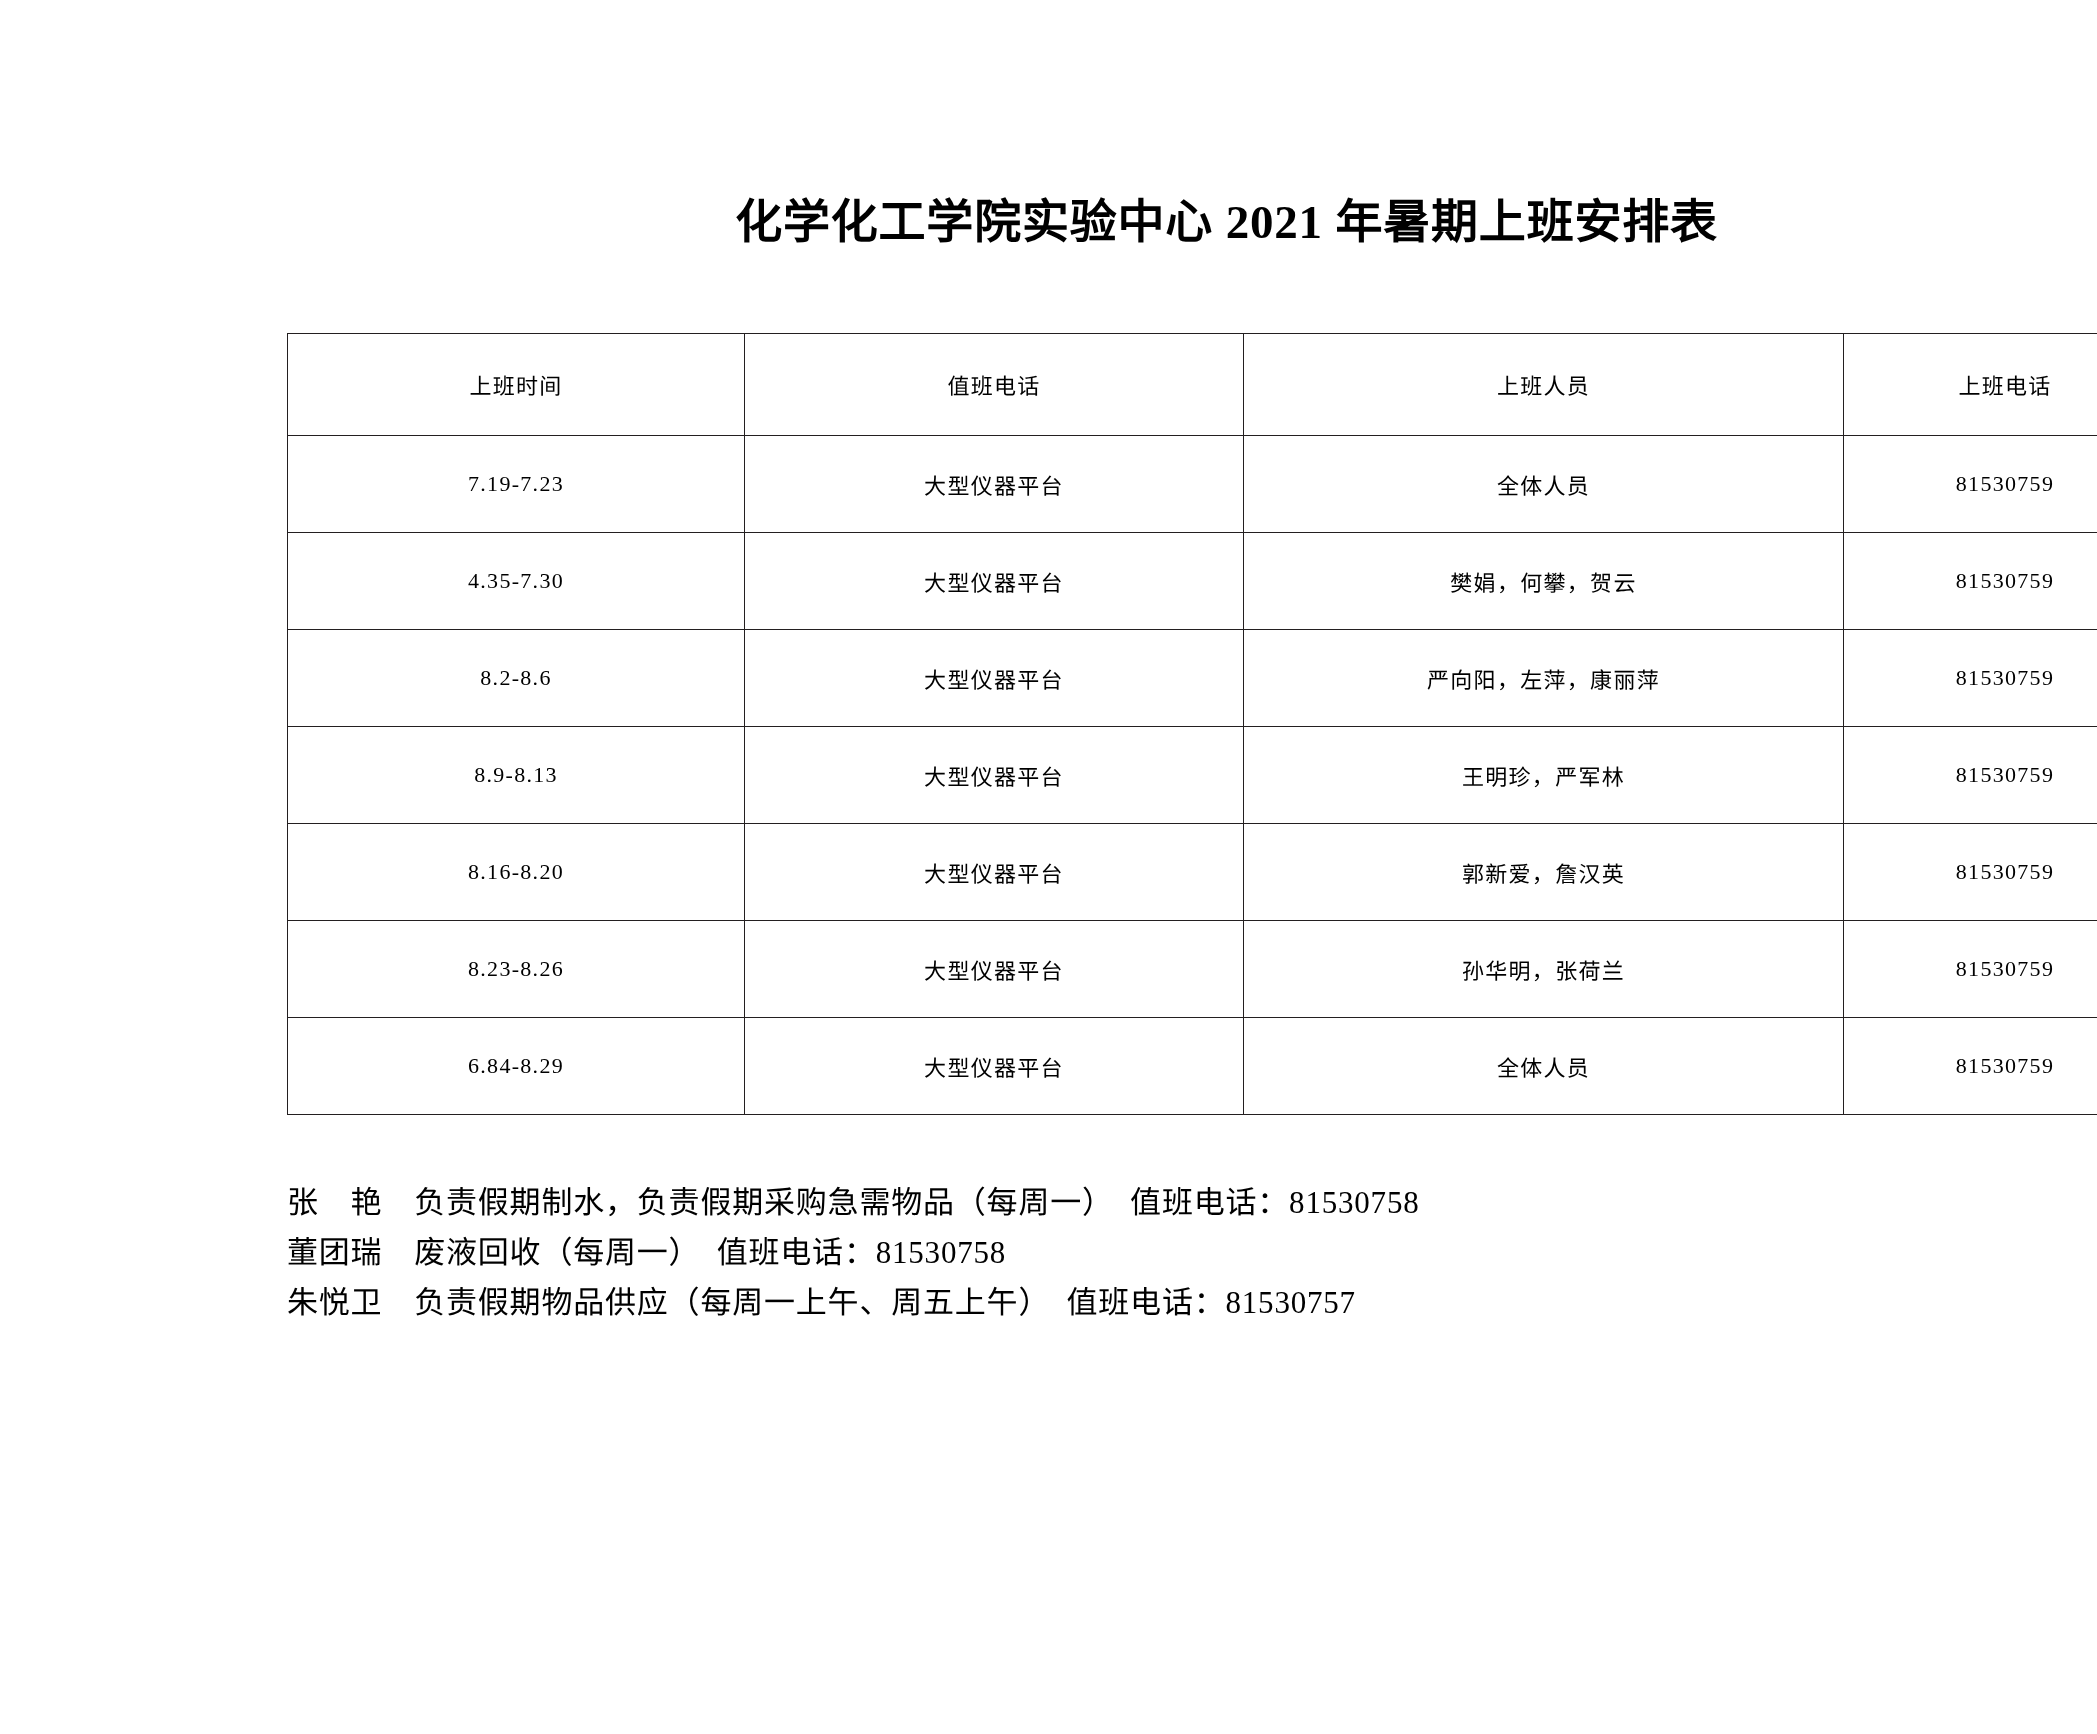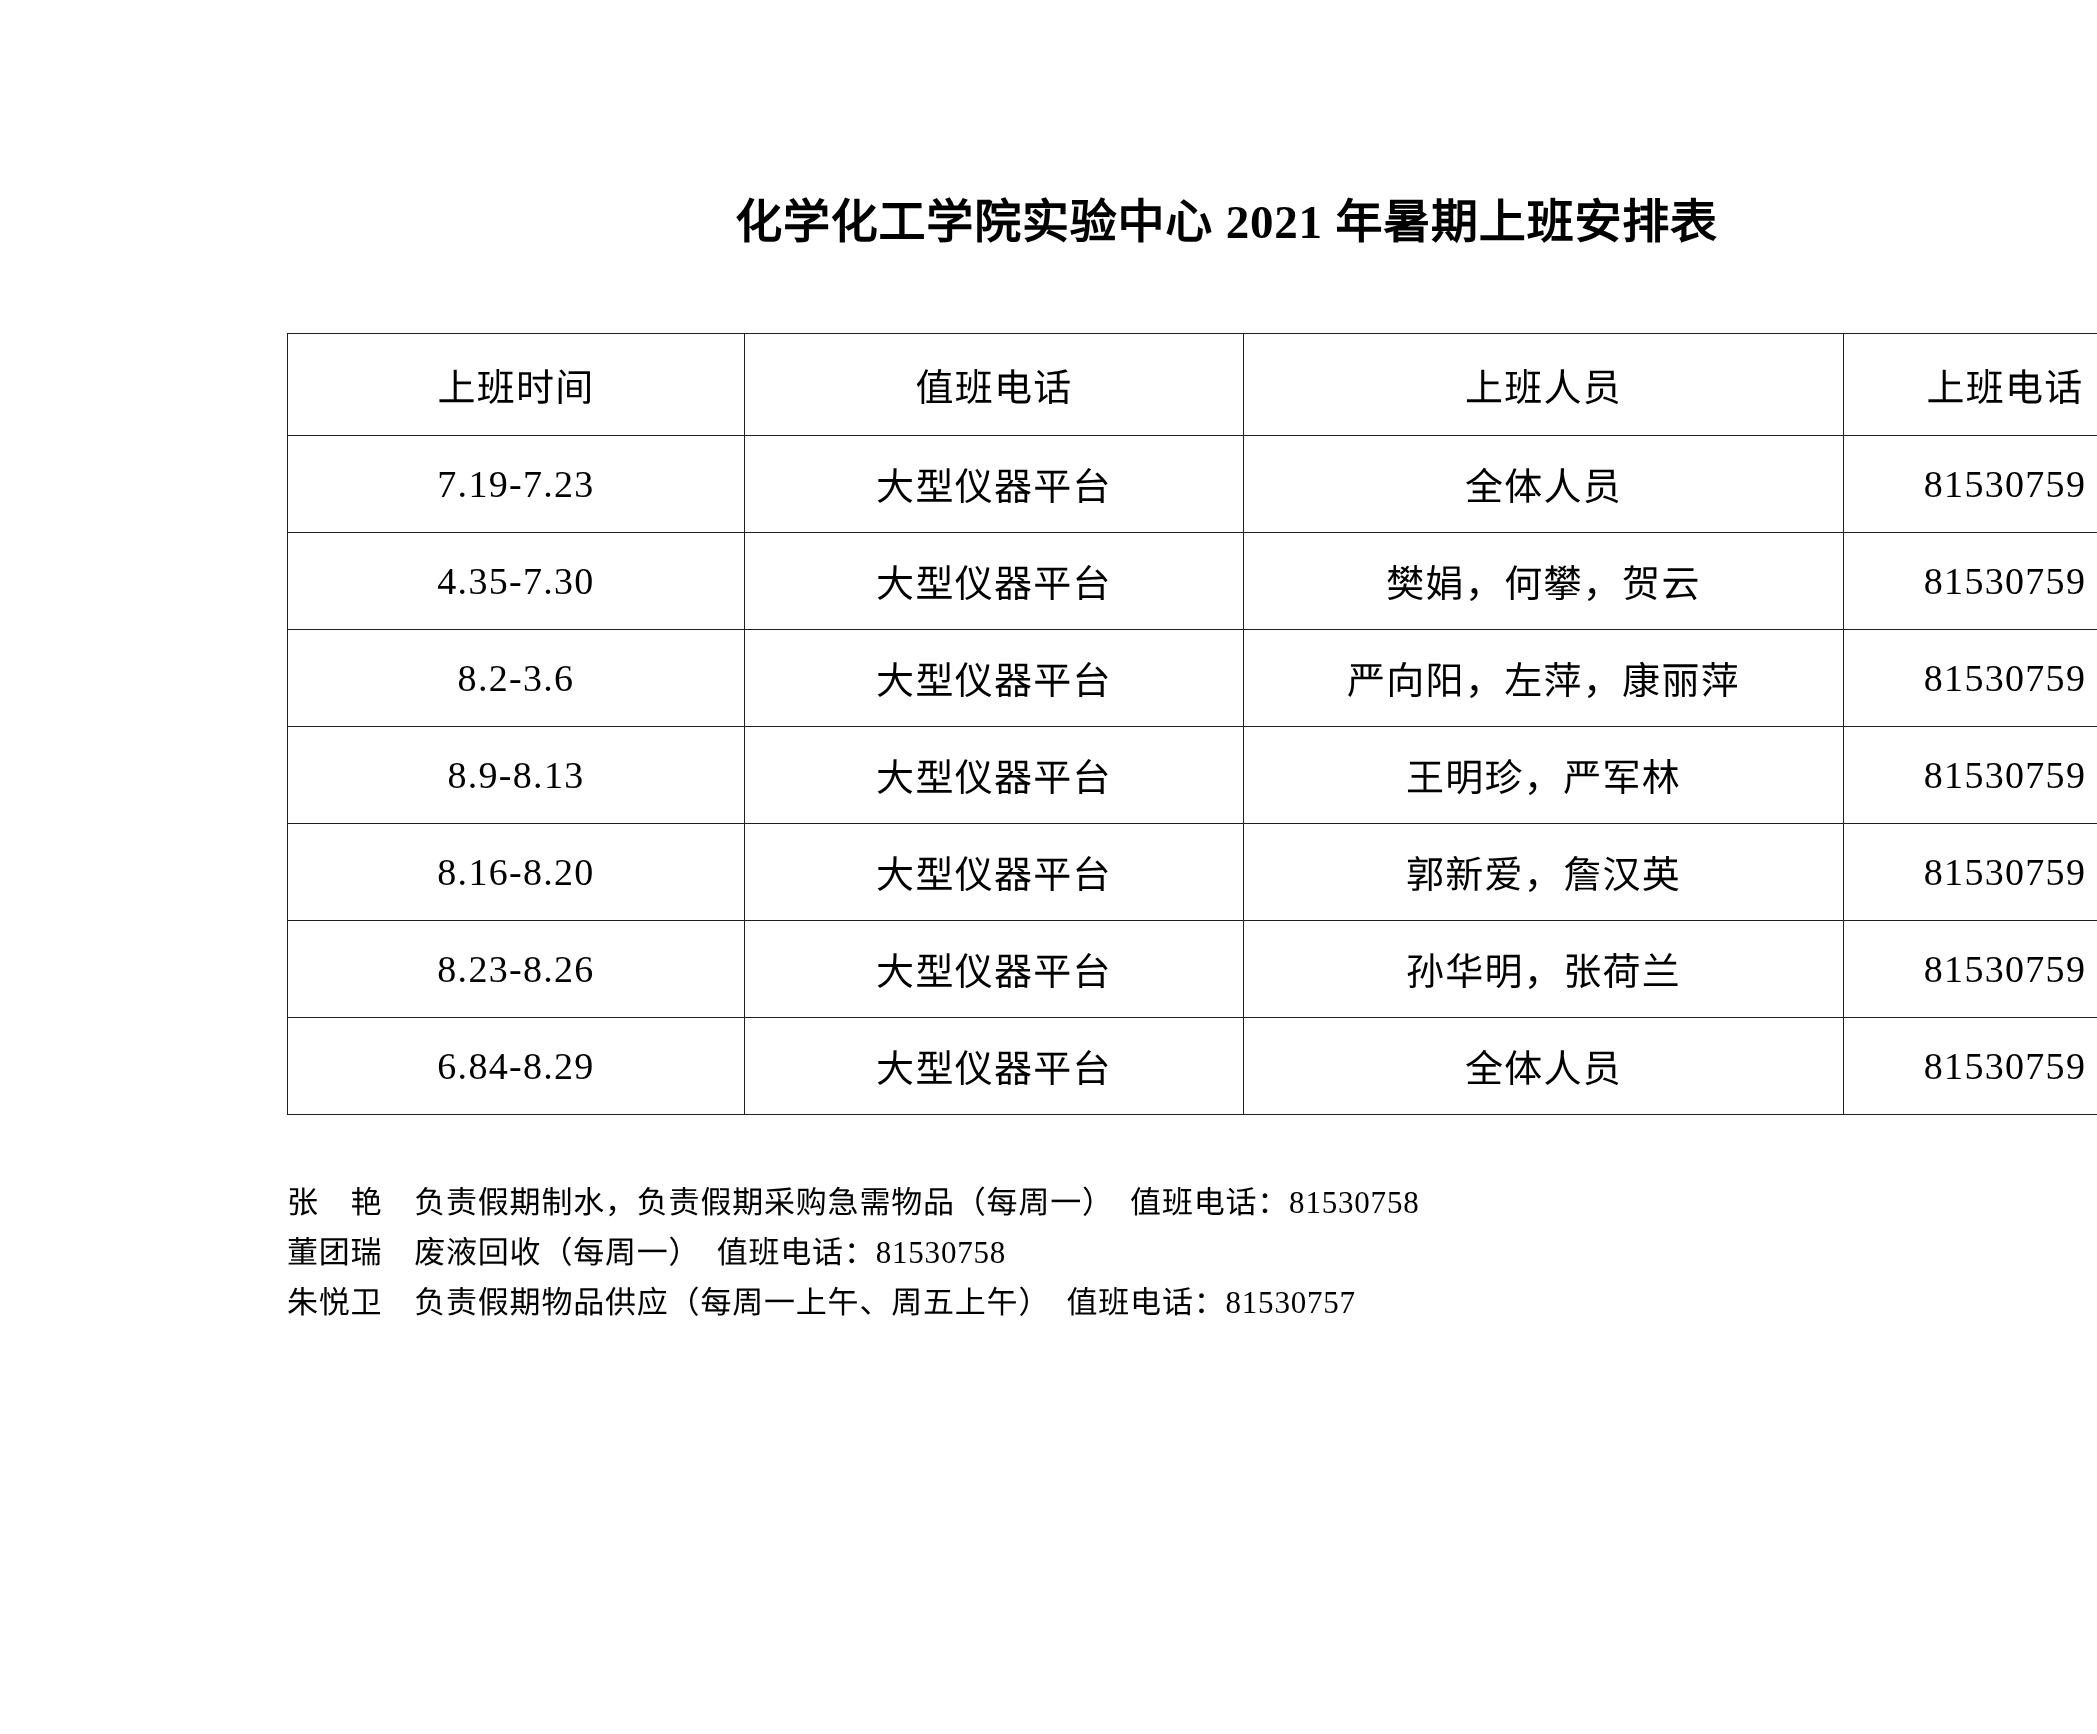--- a/index.html
+++ b/index.html
@@ -39,21 +39,21 @@
   }
   table.schedule {
     border-collapse: collapse;
     width: 100%;
     table-layout: fixed;
   }
   table.schedule td, table.schedule th {
     border: 1.7px solid #231f20;
     text-align: center;
     vertical-align: middle;
-    font-size: 38px;
+    font-size: 22px;
     font-family: "Liberation Serif", "DejaVu Serif", serif;
     font-weight: normal;
     color: #000;
     height: 96px;
     padding: 0 4.2px;
     letter-spacing: 1.3px;
   }
   table.schedule thead th {
     height: 101px;
     font-weight: normal;
@@ -108,21 +108,21 @@
           <td>全体人员</td>
           <td class="cell-ascii">81530759</td>
         </tr>
         <tr>
           <td class="cell-ascii">4.35-7.30</td>
           <td>大型仪器平台</td>
           <td>樊娟，何攀，贺云</td>
           <td class="cell-ascii">81530759</td>
         </tr>
         <tr>
-          <td class="cell-ascii">8.2-3.6</td>
+          <td class="cell-ascii">8.2-8.6</td>
           <td>大型仪器平台</td>
           <td>严向阳，左萍，康丽萍</td>
           <td class="cell-ascii">81530759</td>
         </tr>
         <tr>
           <td class="cell-ascii">8.9-8.13</td>
           <td>大型仪器平台</td>
           <td>王明珍，严军林</td>
           <td class="cell-ascii">81530759</td>
         </tr>

